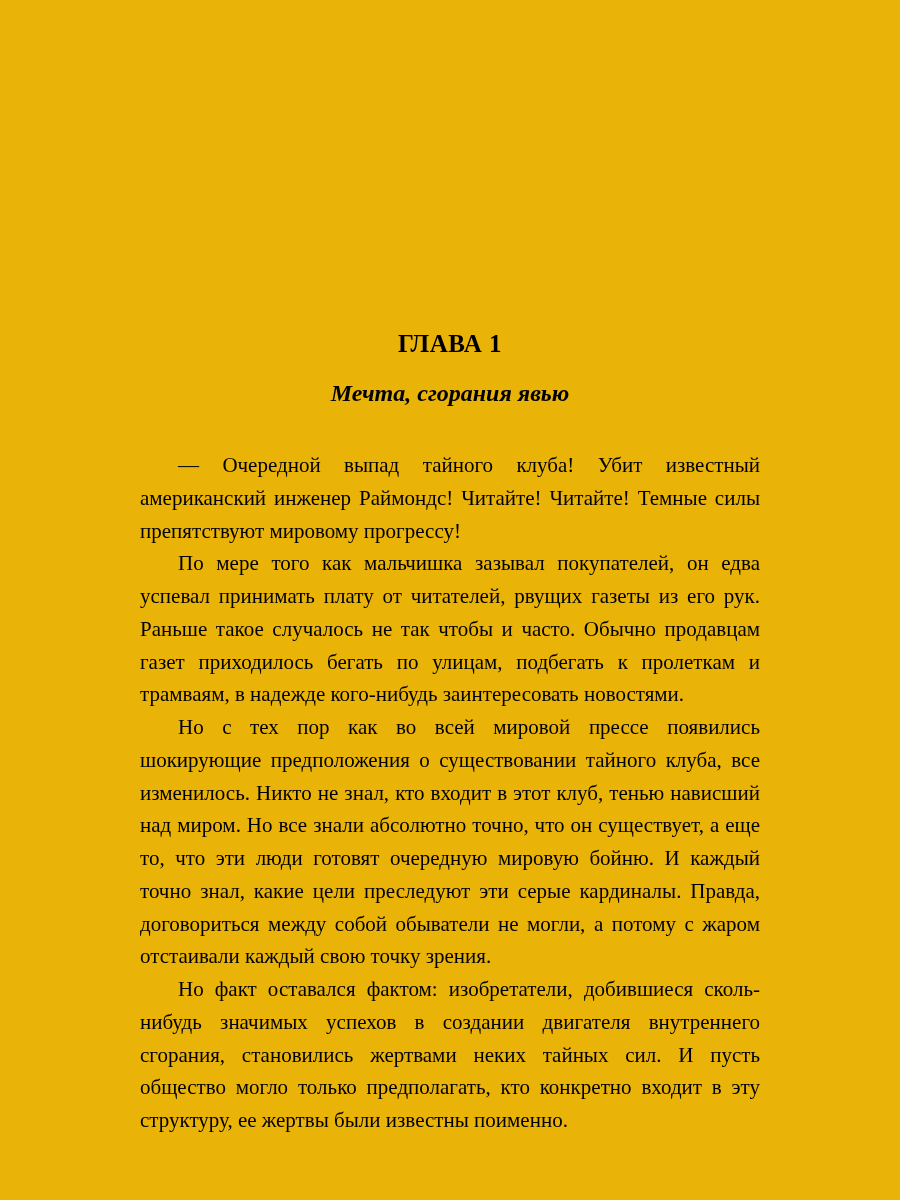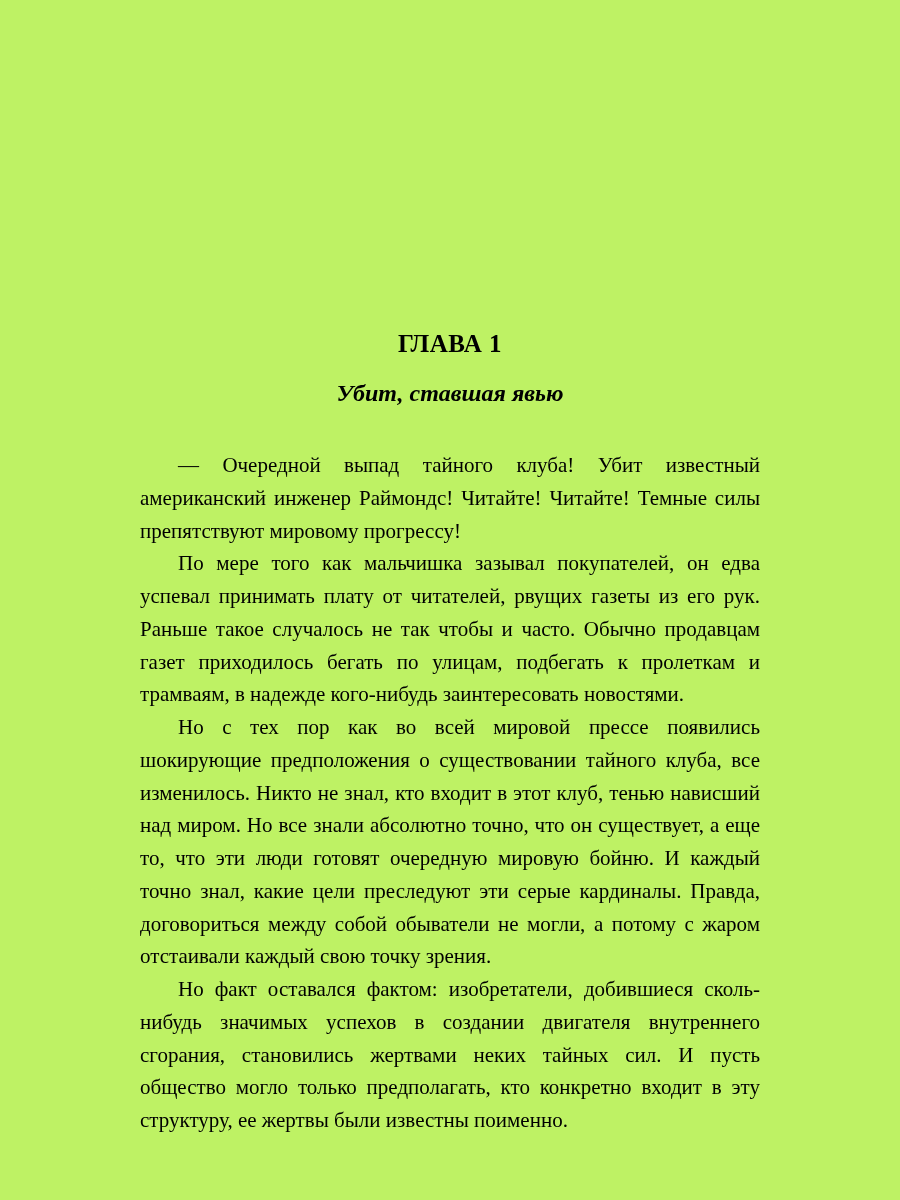--- a/index.html
+++ b/index.html
@@ -11,21 +11,21 @@
     width: 900px;
     height: 1200px;
     font-family: "Liberation Serif", "DejaVu Serif", serif;
     color: #000000;
     overflow: hidden;
   }
   .page {
     position: relative;
     width: 900px;
     height: 1200px;
-    background: #bef264;
+    background: #eab308;
     box-sizing: border-box;
   }
   .content {
     position: absolute;
     left: 140px;
     top: 330px;
     width: 620px;
   }
   .chapter-heading {
     text-align: center;
@@ -53,21 +53,21 @@
   }
 </style>
 </head>
 <body>
 
 <div class="page">
   <div class="content">
 
     <h1 class="chapter-heading">ГЛАВА 1</h1>
 
-    <h2 class="chapter-subtitle">Убит, ставшая явью</h2>
+    <h2 class="chapter-subtitle">Мечта, сгорания явью</h2>
 
     <div class="body-text">
       <p>— Очередной выпад тайного клуба! Убит известный американский инженер Раймондс! Читайте! Читайте! Темные силы препятствуют мировому прогрессу!</p>
       <p>По мере того как мальчишка зазывал покупателей, он едва успевал принимать плату от читателей, рвущих газеты из его рук. Раньше такое случалось не так чтобы и часто. Обычно продавцам газет приходилось бегать по улицам, подбегать к пролеткам и трамваям, в надежде кого-нибудь заинтересовать новостями.</p>
       <p>Но с тех пор как во всей мировой прессе появились шокирующие предположения о существовании тайного клуба, все изменилось. Никто не знал, кто входит в этот клуб, тенью нависший над миром. Но все знали абсолютно точно, что он существует, а еще то, что эти люди готовят очередную мировую бойню. И каждый точно знал, какие цели преследуют эти серые кардиналы. Правда, договориться между собой обыватели не могли, а потому с жаром отстаивали каждый свою точку зрения.</p>
       <p>Но факт оставался фактом: изобретатели, добившиеся сколь-нибудь значимых успехов в создании двигателя внутреннего сгорания, становились жертвами неких тайных сил. И пусть общество могло только предполагать, кто конкретно входит в эту структуру, ее жертвы были известны поименно.</p>
     </div>
 
   </div>
 </div>

